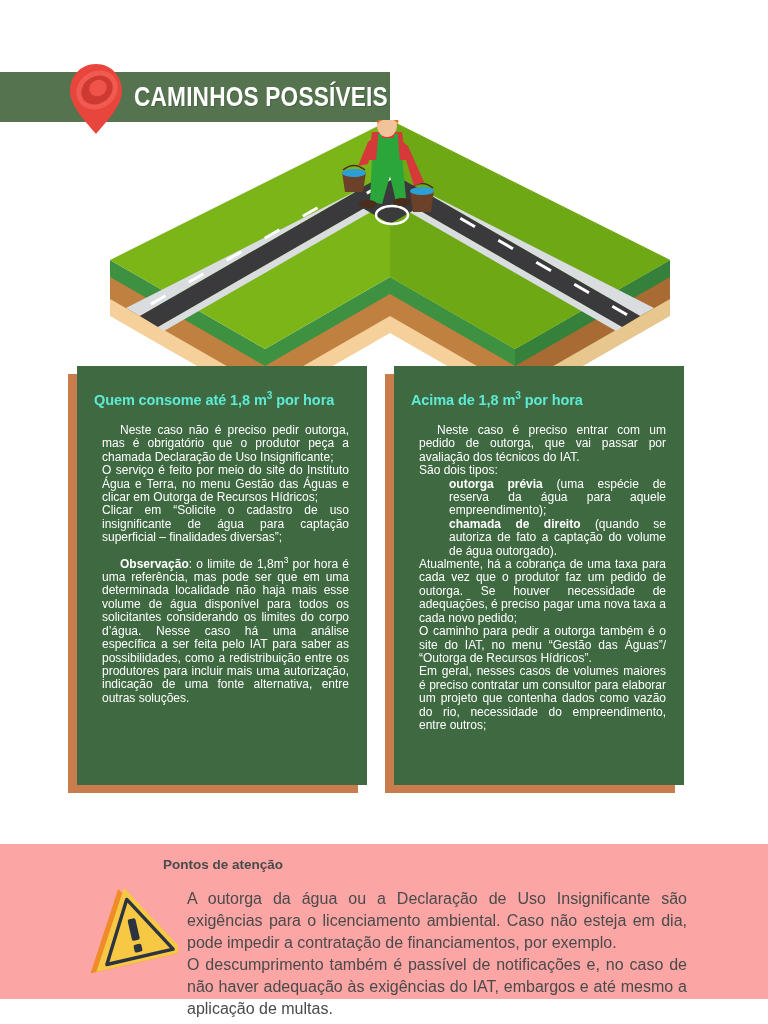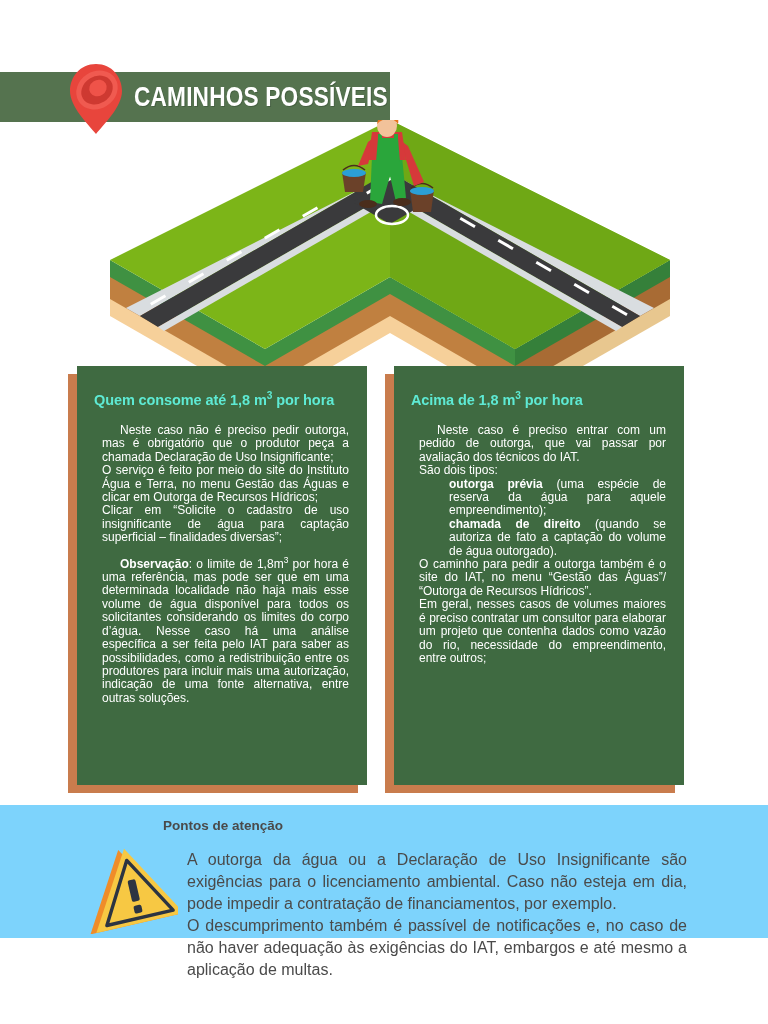--- a/index.html
+++ b/index.html
@@ -119,24 +119,24 @@
   .box-body p.indent { text-indent: 18px; }
   .box-body p.hang { padding-left: 30px; text-indent: 0; }
   .box-body .spacer { height: 13px; }
   .box-body b { font-weight: bold; }
   sup { font-size: 70%; vertical-align: super; line-height: 0; }
 
   
   .attention {
     position: absolute;
     left: 0;
-    top: 805px;
+    top: 844px;
     width: 768px;
-    height: 133px;
-    background: #7dd3fc;
+    height: 155px;
+    background: #fca5a5;
   }
   .warn-icon {
     position: absolute;
     left: 86px;
     top: 37px;
     width: 92px;
     height: 92px;
   }
   .attention-title {
     position: absolute;
@@ -276,20 +276,21 @@
     </div>
   </div>
 
   <div class="info-box box-right">
     <div class="box-heading">Acima de 1,8 m<sup>3</sup> por hora</div>
     <div class="box-body">
       <p class="indent">Neste caso é preciso entrar com um pedido de outorga, que vai passar por avaliação dos técnicos do IAT.</p>
       <p>São dois tipos:</p>
       <p class="hang"><b>outorga prévia</b><span> (uma espécie de reserva da água para aquele empreendimento);</span></p>
       <p class="hang"><b>chamada de direito</b><span> (quando se autoriza de fato a captação do volume de água outorgado).</span></p>
+      <p>Atualmente, há a cobrança de uma taxa para cada vez que o produtor faz um pedido de outorga. Se houver necessidade de adequações, é preciso pagar uma nova taxa a cada novo pedido;</p>
       <p>O caminho para pedir a outorga também é o site do IAT, no menu “Gestão das Águas”/ “Outorga de Recursos Hídricos”.</p>
       <p>Em geral, nesses casos de volumes maiores é preciso contratar um consultor para elaborar um projeto que contenha dados como vazão do rio, necessidade do empreendimento, entre outros;</p>
     </div>
   </div>
 
 </div>
 
 <div class="attention">
   <div class="warn-icon">
     <svg viewBox="0 0 92 92" width="92" height="92">

